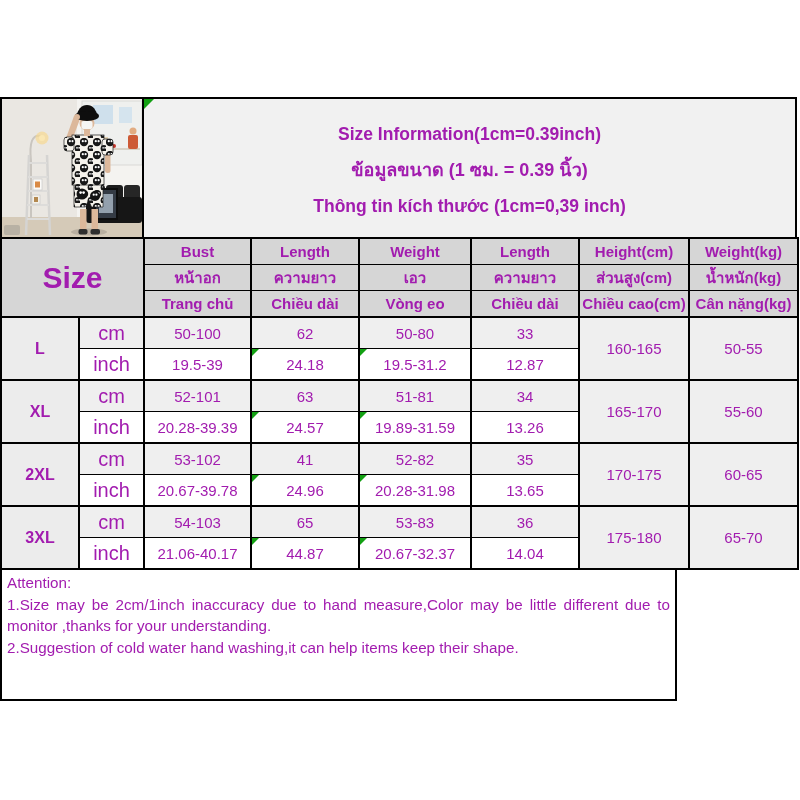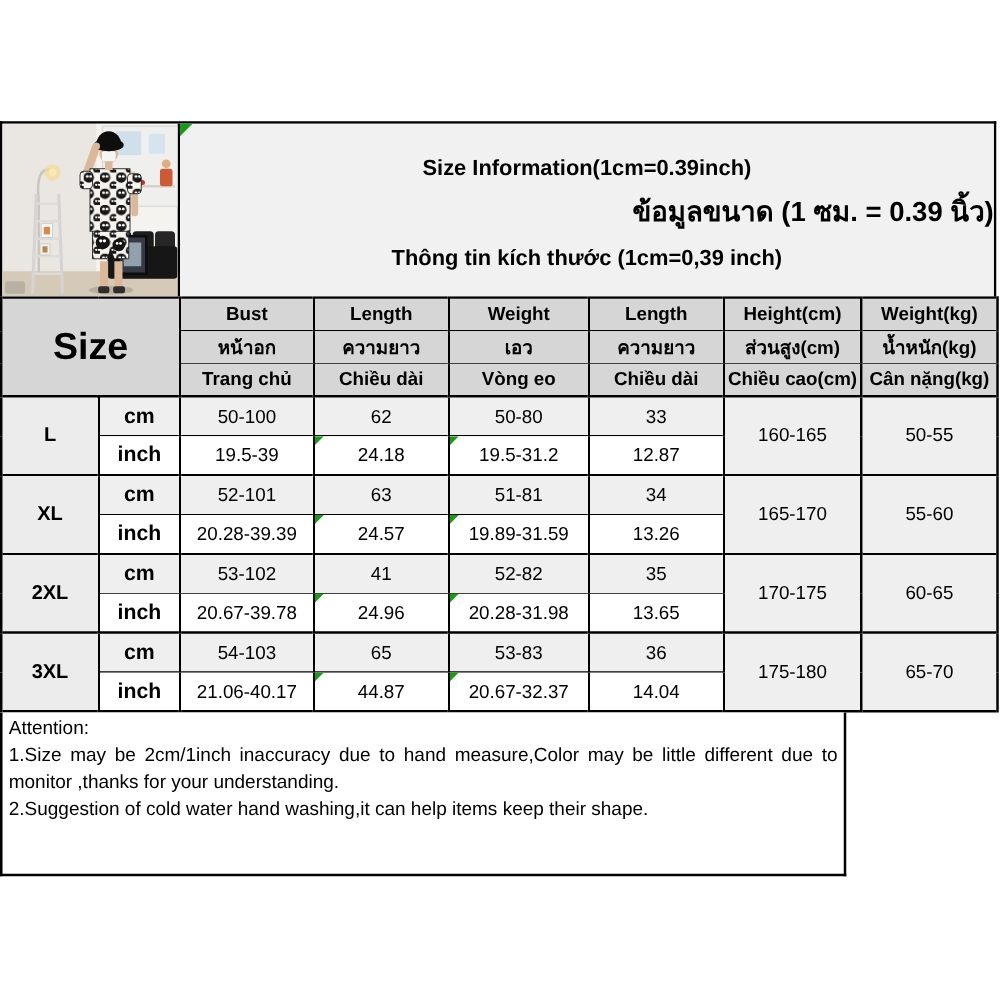--- a/index.html
+++ b/index.html
@@ -1,37 +1,37 @@
 <!DOCTYPE html>
 <html><head>
 <meta charset="utf-8">
 <style>
   html,body{margin:0;padding:0;background:#fff;}
   .canvas{position:relative;width:800px;height:800px;background:#fff;overflow:hidden;
-          font-family:"Liberation Sans","DejaVu Sans",sans-serif;color:#000000;border-radius:29px;}
+          font-family:"Liberation Sans","DejaVu Sans",sans-serif;color:#a21caf;border-radius:29px;}
   .content{position:absolute;left:0;top:97px;width:797px;}
 
   
   .top{display:flex;height:140px;box-sizing:border-box;border:2px solid #000;border-bottom:none;}
   .photo{width:142px;box-sizing:border-box;border-right:2px solid #000;background:#eae7e2;}
   .photo svg{display:block;width:100%;height:100%;}
   .titlebox{flex:1;position:relative;background:#f1f1f1;text-align:center;padding-top:17px;box-sizing:border-box;}
   .titlebox .t{font-weight:bold;line-height:36px;font-size:17.5px;}
-  .titlebox .t-th{font-size:22px;text-align:right;}
+  .titlebox .t-th{font-size:18px;}
 
   
   table{border-collapse:collapse;table-layout:fixed;width:797px;height:333px;border:2px solid #000;}
   td{border:1px solid #000;border-left-width:2px;border-right-width:2px;
      text-align:center;vertical-align:middle;padding:0;font-size:15px;overflow:hidden;position:relative;}
   tr.gs>td{border-top-width:2px;}
   tr.h>td{height:25px;background:#d6d6d6;font-weight:bold;}
   tr.d>td{height:30px;}
   .size-corner{background:#d6d6d6;font-weight:bold;font-size:30px;margin-top:29px;}
   .size-label{background:#ececec;font-weight:bold;font-size:16px;}
-  .unit{font-weight:bold;font-size:17px;text-align:center;}
+  .unit{font-weight:normal;font-size:20px;text-align:center;}
   .u-cm{background:#efefef;}
   .u-inch{background:#fff;}
   td.c{background:#efefef;margin-top:16px;}
   td.i{background:#fff;}
   td.m{background:#efefef;margin-top:44px;}
 
   
   .tri{position:absolute;top:0;left:0;width:0;height:0;
        border-top:7px solid #12a012;border-right:7px solid transparent;}
   .tri-big{border-top-width:10px;border-right-width:10px;}

